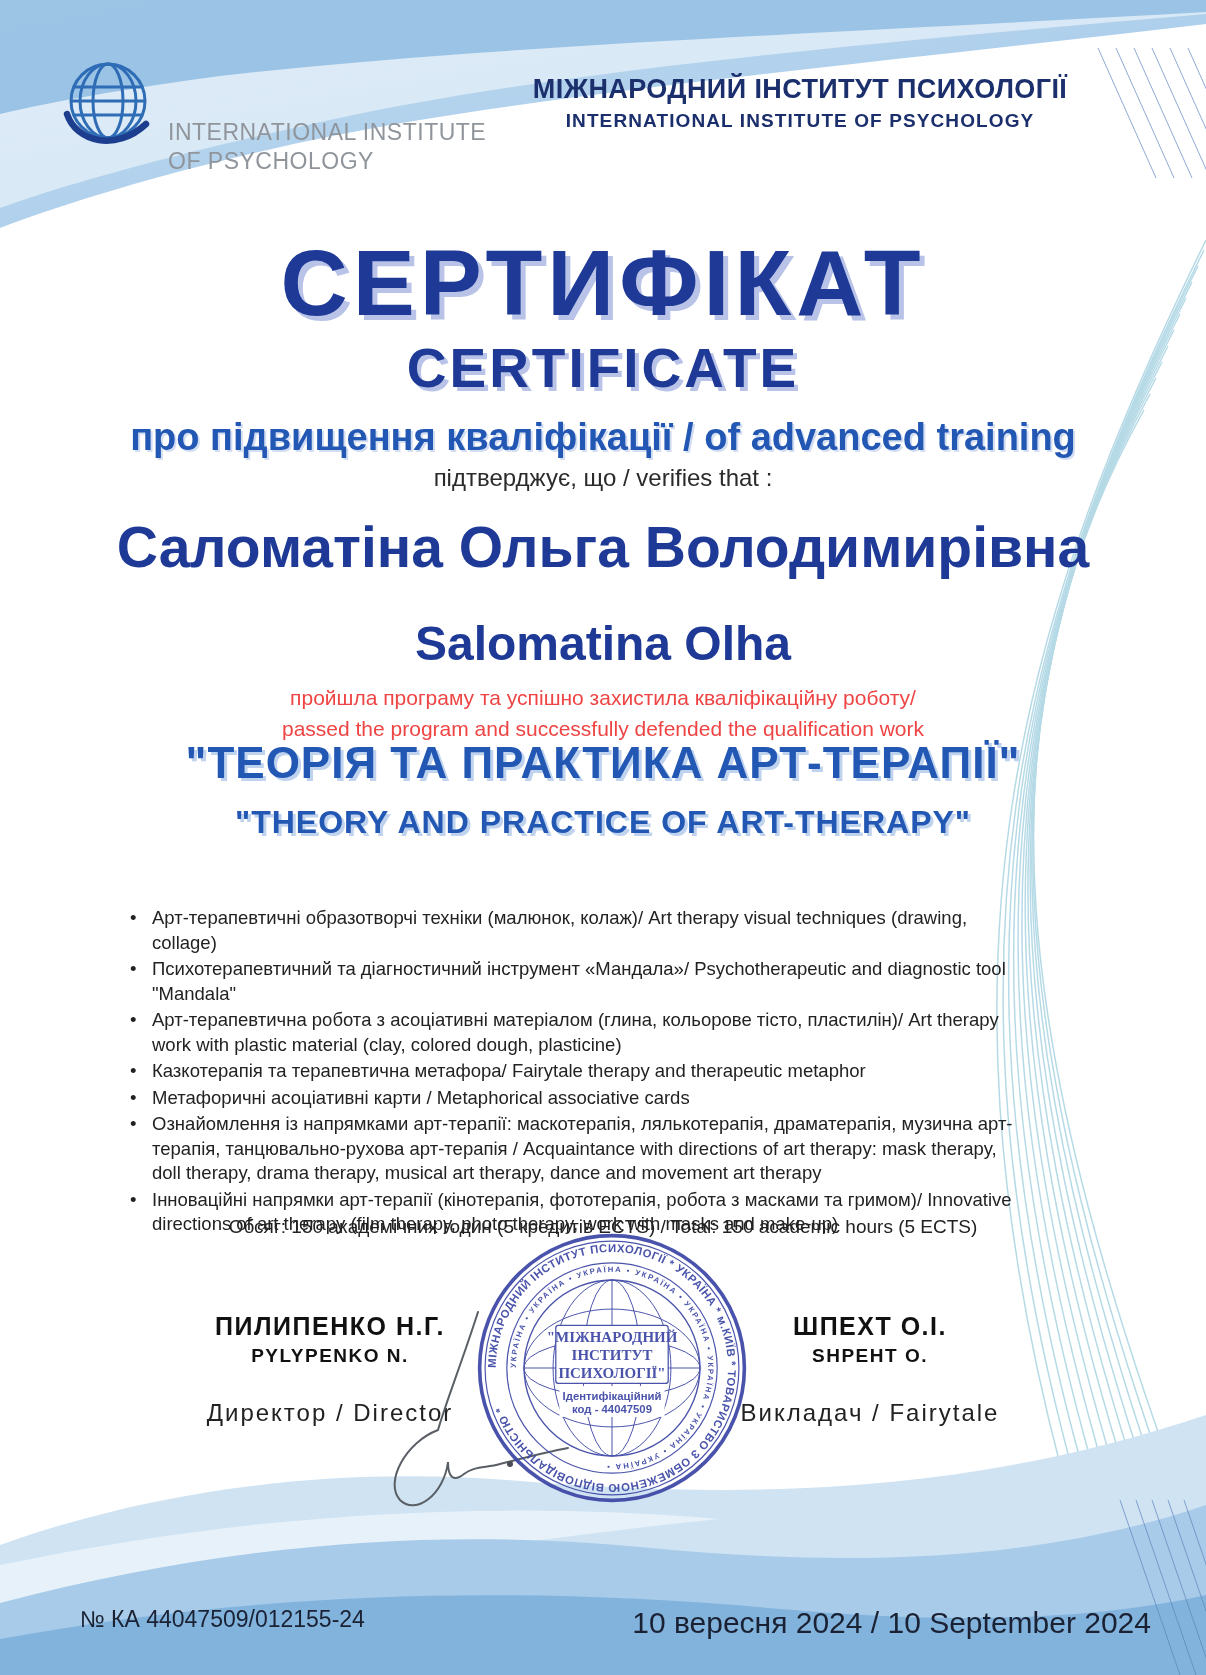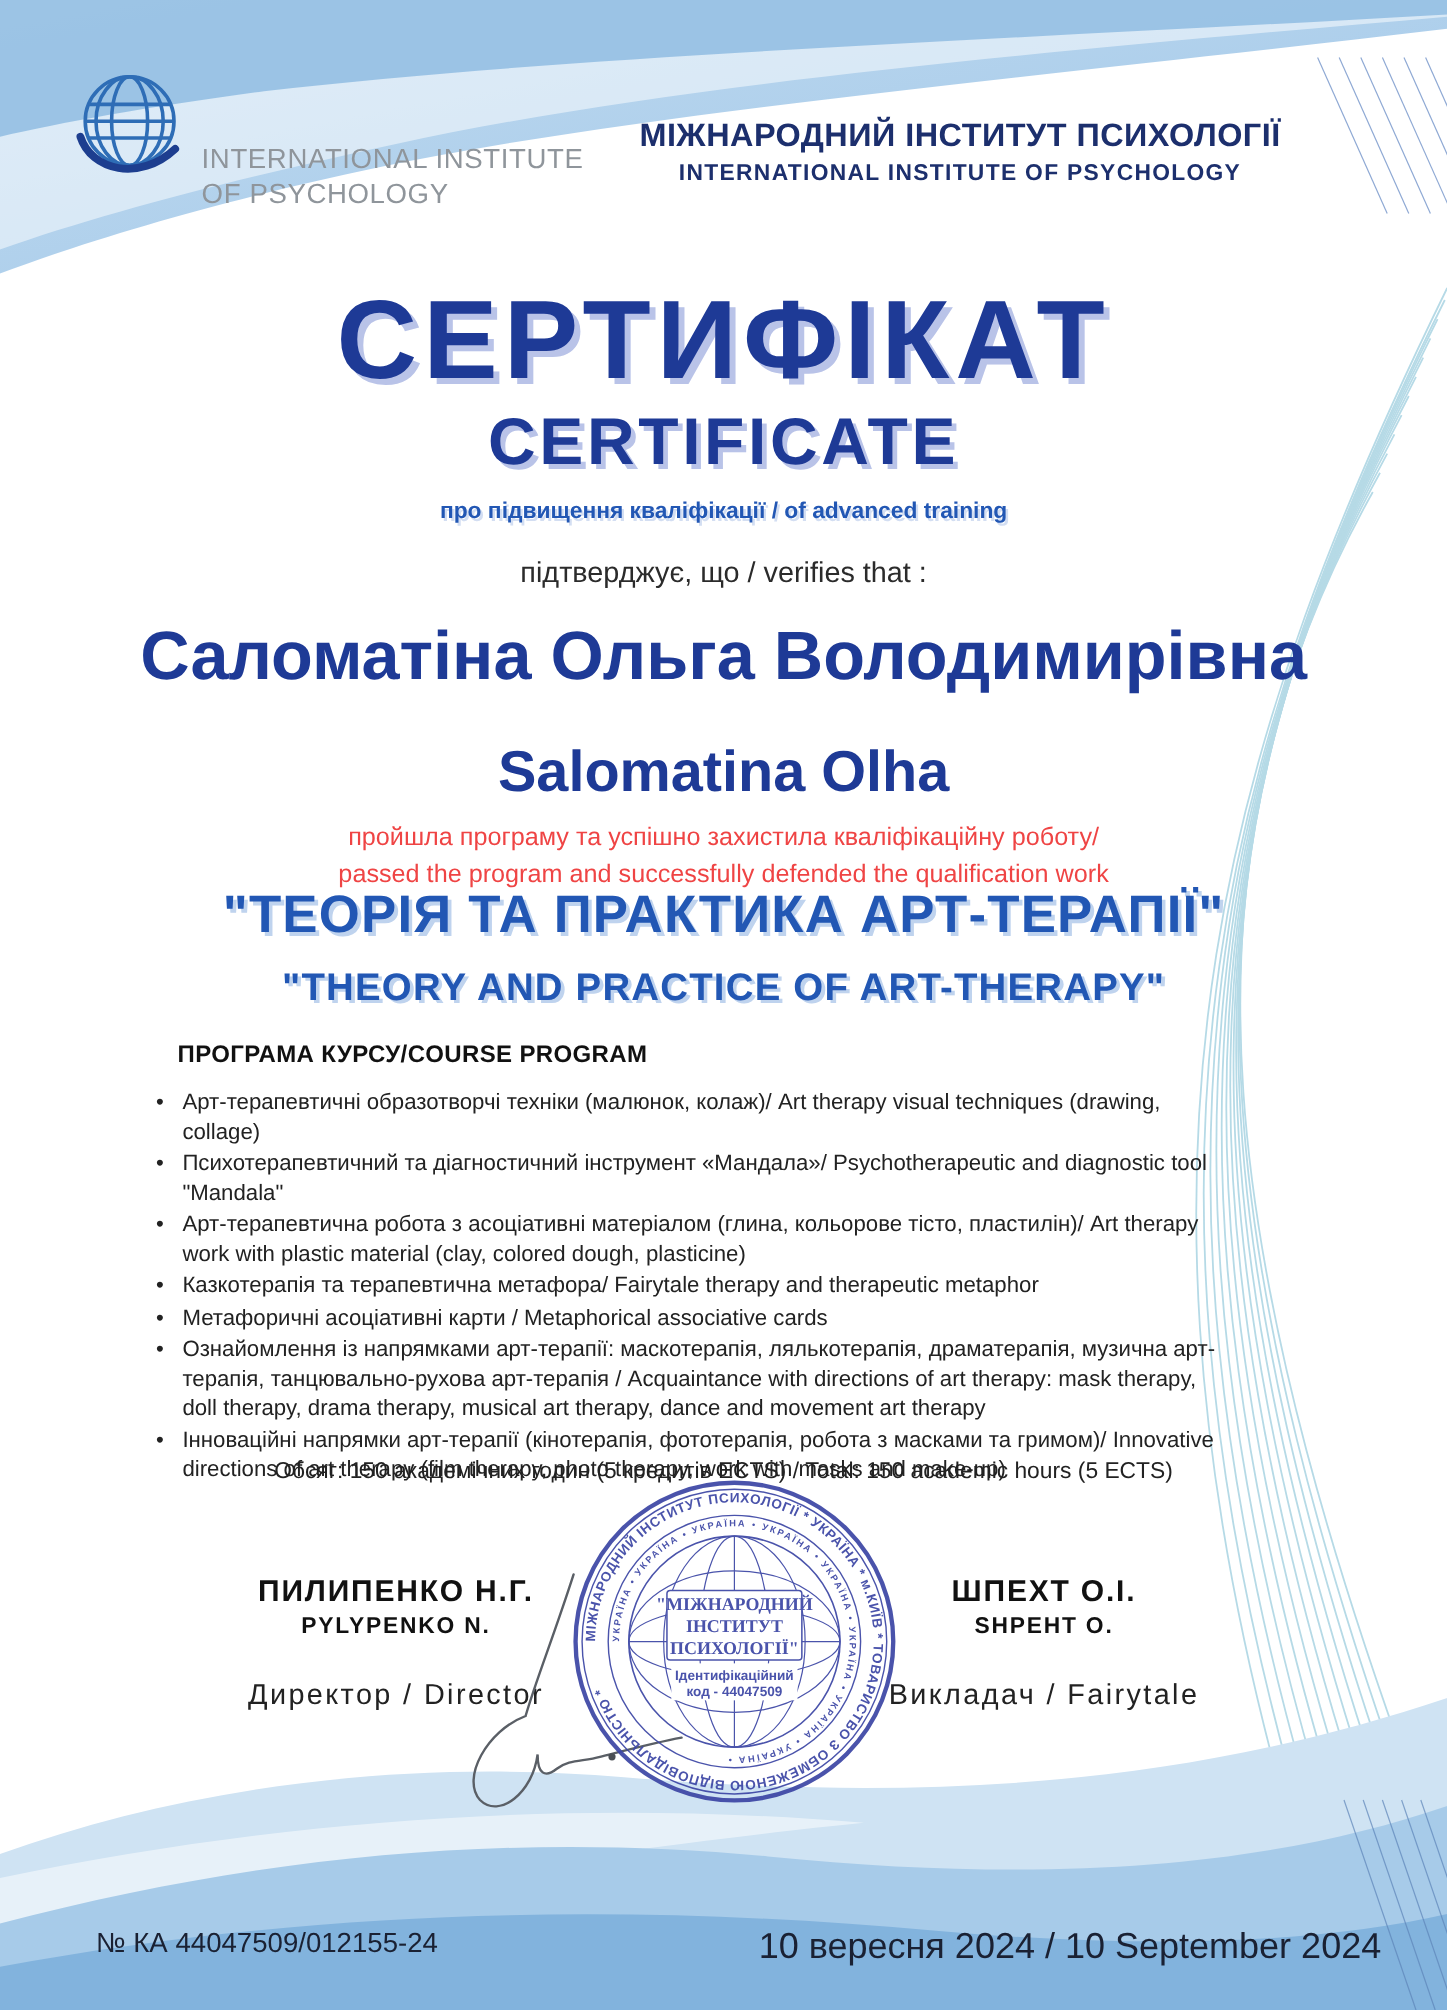--- a/index.html
+++ b/index.html
@@ -7,28 +7,28 @@
     position:relative;width:1206px;height:1675px;overflow:hidden;background:#ffffff;
     font-family:"Liberation Sans","DejaVu Sans",sans-serif;
   }
   .deco{position:absolute;z-index:0;pointer-events:none;}
   .content{position:absolute;z-index:2;}
   .centered{left:0;width:1206px;text-align:center;}
 
   
   .logo-svg{position:absolute;left:58px;top:54px;}
   .logo-text{position:absolute;left:168px;top:78px;color:#8f959b;font-size:23px;line-height:29px;letter-spacing:.5px;margin-top:40px;}
-  .org-block{position:absolute;left:520px;top:98px;width:560px;text-align:center;color:#1c2f6d;}
+  .org-block{position:absolute;left:520px;top:74px;width:560px;text-align:center;color:#1c2f6d;}
   .org-uk{font-size:27px;font-weight:700;letter-spacing:.4px;}
   .org-en{font-size:19px;font-weight:700;letter-spacing:1.1px;margin-top:5px;}
 
   
   .title-uk{top:230px;font-size:93px;font-weight:700;letter-spacing:5px;color:#1e3a96;text-shadow:5px 5px 0 #b9c3e8;}
   .title-en{top:336px;font-size:55px;font-weight:700;letter-spacing:3px;color:#1e3a96;text-shadow:4px 4px 0 #b9c3e8;}
-  .subtitle{top:416px;font-size:19px;font-weight:700;color:#2257b4;text-shadow:2px 2px 0 #d3def2;}
+  .subtitle{top:416px;font-size:38px;font-weight:700;color:#2257b4;text-shadow:2px 2px 0 #d3def2;}
   .verifies{top:464px;font-size:24px;color:#2b2b2b;}
   .name-uk{top:514px;font-size:57px;font-weight:700;color:#1e3a96;}
   .name-en{top:616px;font-size:48px;font-weight:700;color:#1e3a96;}
   .statement{top:682px;font-size:21px;line-height:31px;color:#ef4444;}
   .course-uk{top:738px;font-size:44px;font-weight:700;letter-spacing:1px;color:#2257b4;text-shadow:3px 3px 0 #bfd3ee;}
   .course-en{top:804px;font-size:32px;font-weight:700;letter-spacing:1px;color:#2257b4;text-shadow:3px 3px 0 #bfd3ee;}
 
   
   .program-h{position:absolute;left:148px;top:868px;font-size:20px;font-weight:700;color:#111;letter-spacing:.3px;}
   .bullets{position:absolute;left:128px;top:906px;width:885px;margin:0;padding:0;list-style:none;}
@@ -134,21 +134,20 @@
   <div class="content centered name-en">Salomatina Olha</div>
 
   <div class="content centered statement">
     <div>пройшла програму та успішно захистила кваліфікаційну роботу/</div>
     <div>passed the program  and successfully defended the qualification work</div>
   </div>
 
   <div class="content centered course-uk">"ТЕОРІЯ ТА ПРАКТИКА АРТ-ТЕРАПІЇ"</div>
   <div class="content centered course-en">"THEORY AND PRACTICE OF ART-THERAPY"</div>
 
-  <div class="program-h content">ПРОГРАМА КУРСУ/COURSE PROGRAM</div>
   <ul class="bullets content">
     <li>Арт-терапевтичні образотворчі техніки (малюнок, колаж)/ Art therapy visual techniques (drawing, collage)</li>
     <li>Психотерапевтичний та діагностичний інструмент «Мандала»/ Psychotherapeutic and diagnostic tool "Mandala"</li>
     <li>Арт-терапевтична робота з асоціативні матеріалом (глина, кольорове тісто, пластилін)/ Art therapy work with plastic material (clay, colored dough, plasticine)</li>
     <li>Казкотерапія та терапевтична метафора/ Fairytale therapy and therapeutic metaphor</li>
     <li>Метафоричні асоціативні карти  / Metaphorical associative cards</li>
     <li>Ознайомлення із напрямками арт-терапії: маскотерапія, лялькотерапія, драматерапія, музична арт-терапія, танцювально-рухова арт-терапія / Acquaintance with directions of art therapy: mask therapy, doll therapy, drama therapy, musical art therapy, dance and movement art therapy</li>
     <li>Інноваційні напрямки арт-терапії (кінотерапія, фототерапія, робота з масками та гримом)/ Innovative directions of art therapy (film therapy, photo therapy, work with masks and make-up)</li>
   </ul>
   <div class="content centered total">Обсяг: 150 академічних годин (5 кредитів ECTS) / Total: 150 academic hours  (5 ECTS)</div>

